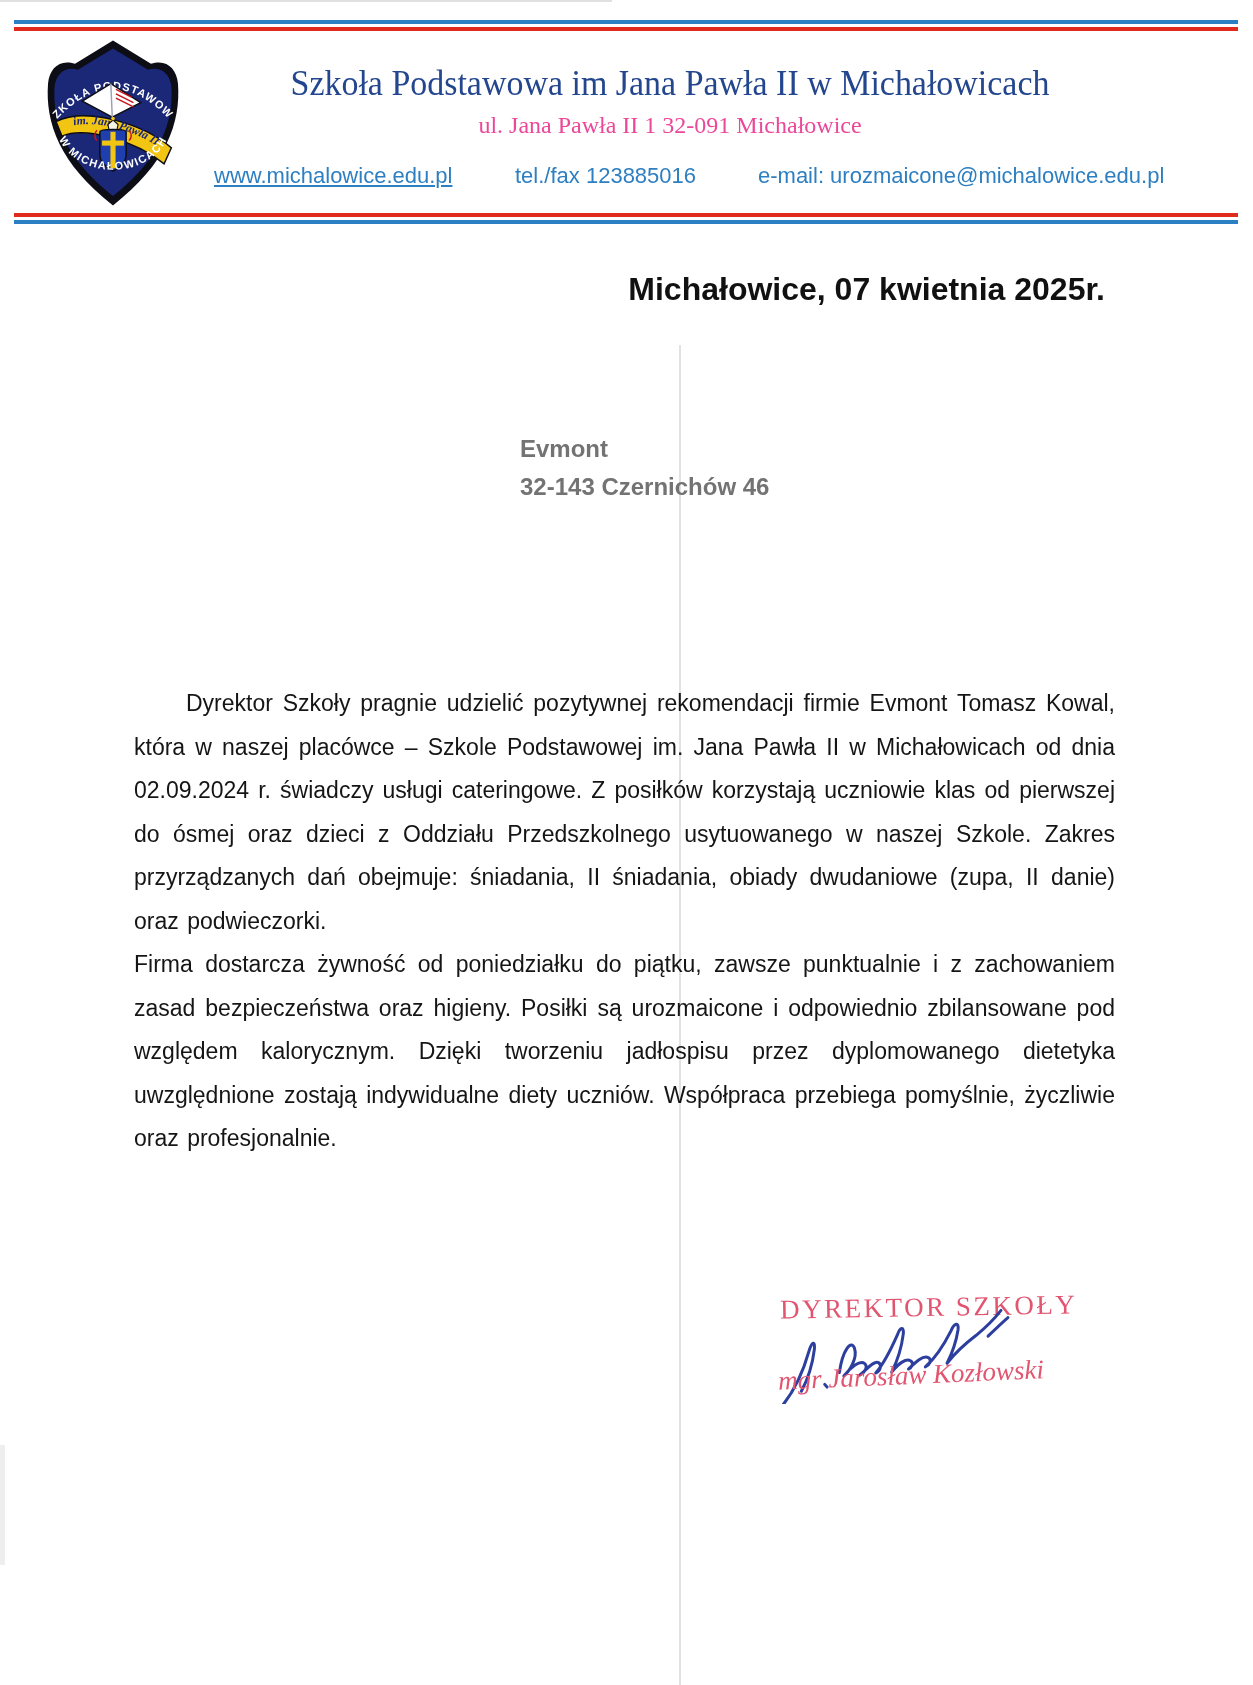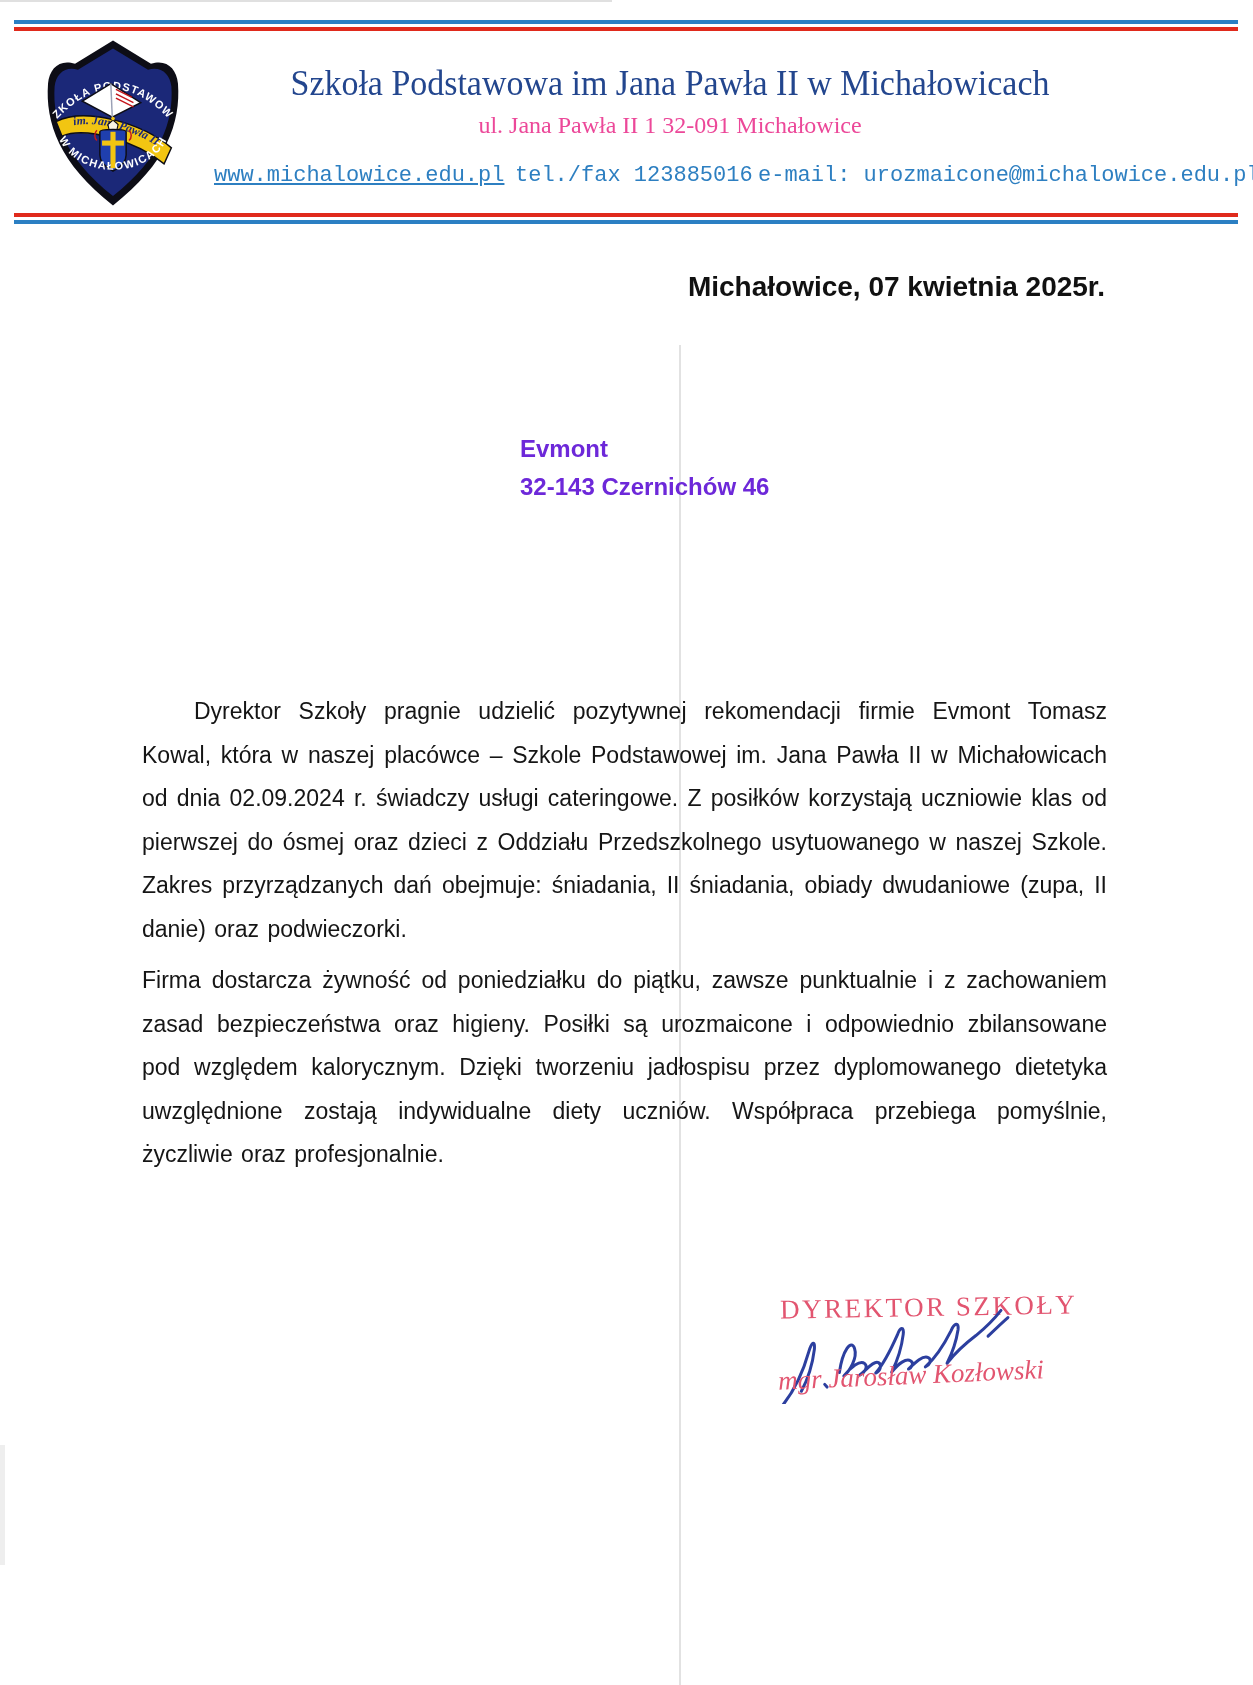--- a/index.html
+++ b/index.html
@@ -24,41 +24,41 @@
   #school-name{
     position:absolute;left:220px;top:64px;width:900px;text-align:center;
     font-family:"Liberation Serif",serif;font-size:35px;color:#23468e;
     transform:scaleX(.97);transform-origin:center;white-space:nowrap;
   }
   #school-address{
     position:absolute;left:220px;top:112px;width:900px;text-align:center;
     font-family:"Liberation Serif",serif;font-size:24px;color:#ec4899;white-space:nowrap;
   }
   .contact{
-    position:absolute;top:163px;font-family:Liberation Mono, monospace;
+    position:absolute;top:163px;font-family:Liberation Sans, sans-serif;
     font-size:22px;color:#2d7fc1;white-space:nowrap;text-align:center;
   }
   #contact-website{left:214px;text-decoration:underline;}
   #contact-phone{left:515px;}
   #contact-email{left:758px;}
   
   #date-line{
     position:absolute;right:148px;top:271px;
-    font-size:28px;font-weight:bold;white-space:nowrap;color:#111;
+    font-size:32px;font-weight:bold;white-space:nowrap;color:#111;
   }
   #recipient{
     position:absolute;left:520px;top:430px;
-    font-size:24px;font-weight:bold;line-height:38px;color:#6d28d9;
+    font-size:24px;font-weight:bold;line-height:38px;color:#737373;
   }
   #body-text{
     position:absolute;left:134px;top:682px;width:981px;
     font-size:23px;line-height:43.5px;text-align:justify;color:#151515;
     word-spacing:2px;
   }
-  #body-text p{margin:8px;}
+  #body-text p{margin:0;}
   #body-text p.indent{text-indent:52px;}
   
   #stamp-title{
     position:absolute;left:780px;top:1292px;
     font-family:"Liberation Serif",serif;font-size:27px;letter-spacing:2.5px;
     color:#e25570;transform:rotate(-1deg);white-space:nowrap;
   }
   #stamp-name{
     position:absolute;left:778px;top:1360px;
     font-family:"Liberation Serif",serif;font-style:italic;font-size:27px;

